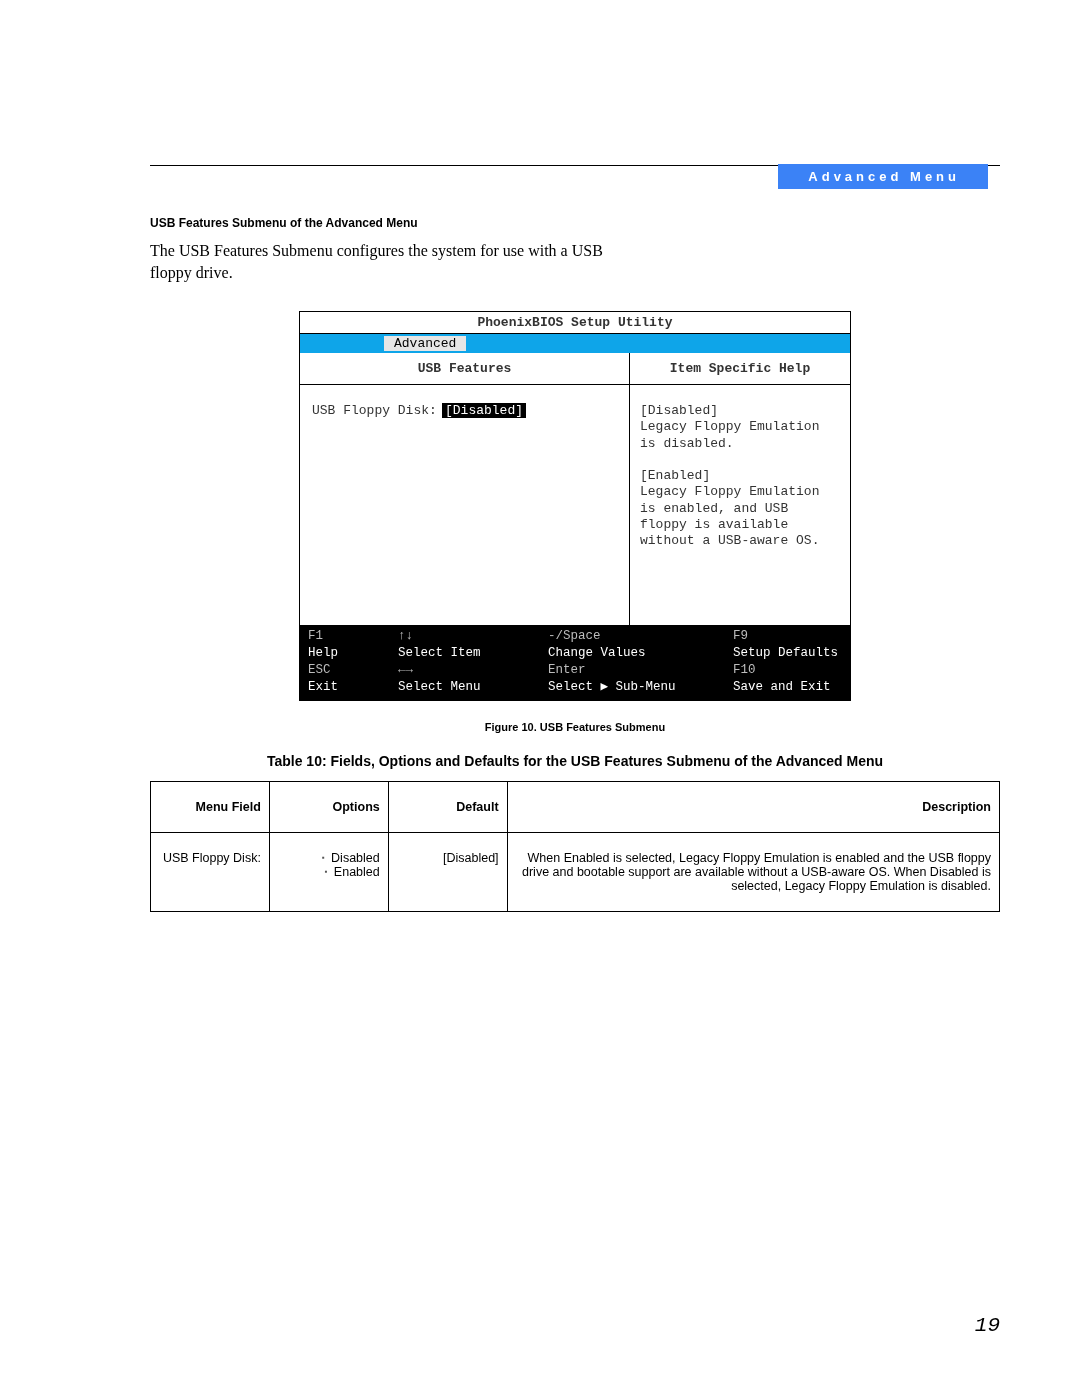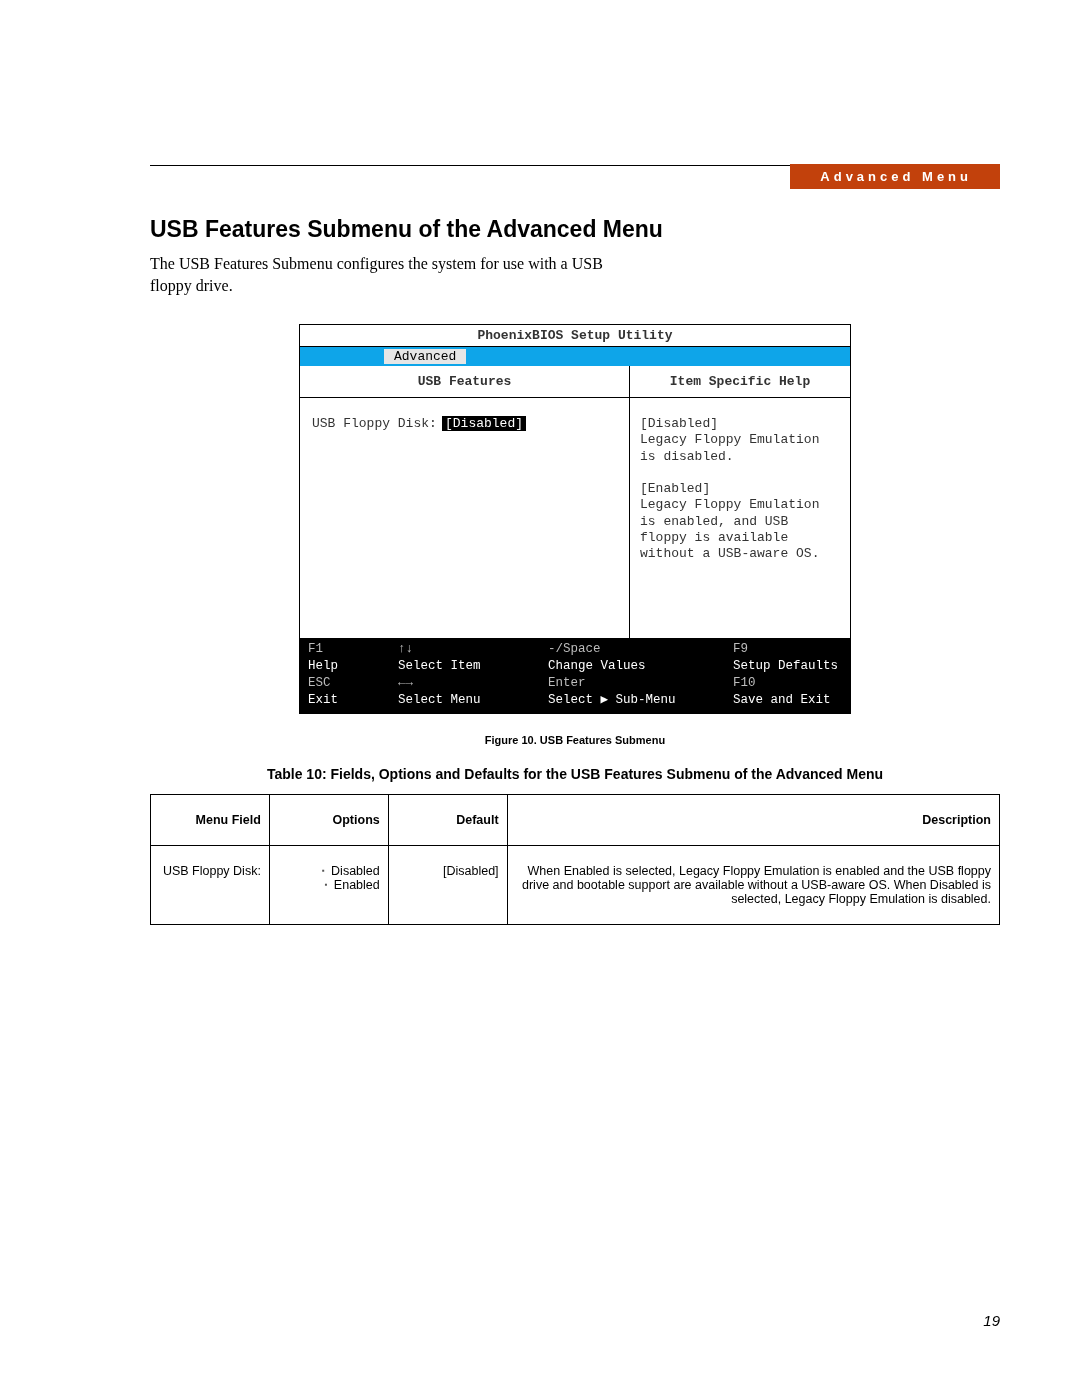--- a/index.html
+++ b/index.html
@@ -21,35 +21,35 @@
     right: 80px;
     top: 165px;
   }
   .top-rule {
     border-top: 1.5px solid #000;
     height: 0;
     margin-bottom: 4px;
   }
   .header-tag {
     position: absolute;
-    right: 0;
+    right: 12px;
     top: -1px; 
-    background: #c2410c;
+    background: #3b82f6;
     color: #fff;
     font-family: Arial, Helvetica, sans-serif;
     font-weight: bold;
     font-size: 13px;
     letter-spacing: 4px;
     padding: 5px 28px 5px 30px;
     white-space: nowrap;
   }
   .section-title {
     font-family: Arial, Helvetica, sans-serif;
     font-weight: bold;
-    font-size: 23px;
+    font-size: 12px;
     margin-top: 50px;
   }
   .body-text {
     font-size: 16px;
     line-height: 1.35;
     margin-top: 10px;
     max-width: 480px;
   }
 
   
@@ -204,24 +204,24 @@
   table.fields td.options ul li::before {
     content: "\25AA  ";
     font-size: 8px;
     vertical-align: 2px;
     margin-right: 4px;
     color: #555;
   }
   .page-number {
     position: absolute;
     right: 80px;
-    bottom: 68px;
+    bottom: 60px;
     font-style: italic;
-    font-family: Liberation Sans, sans-serif;
-    font-size: 15px;
+    font-family: Liberation Mono, monospace;
+    font-size: 21px;
   }
 </style>
 </head>
 <body>
 
 <div class="page">
   <div class="content">
 
     <div class="top-rule"></div>
     <div class="header-tag">Advanced Menu</div>

